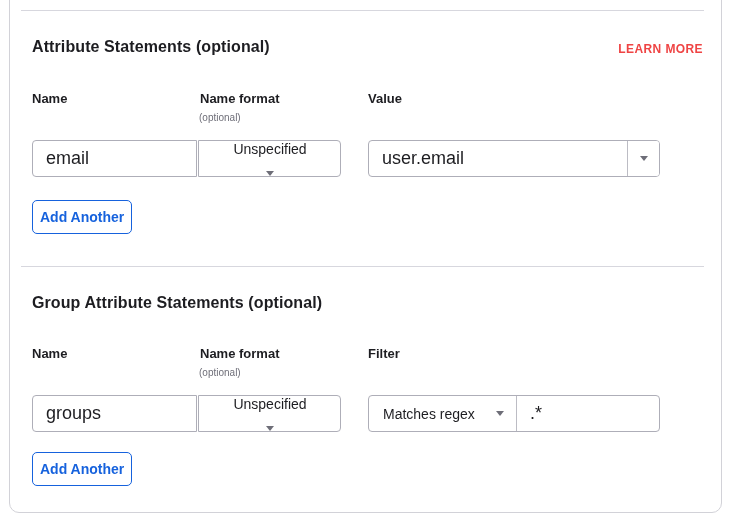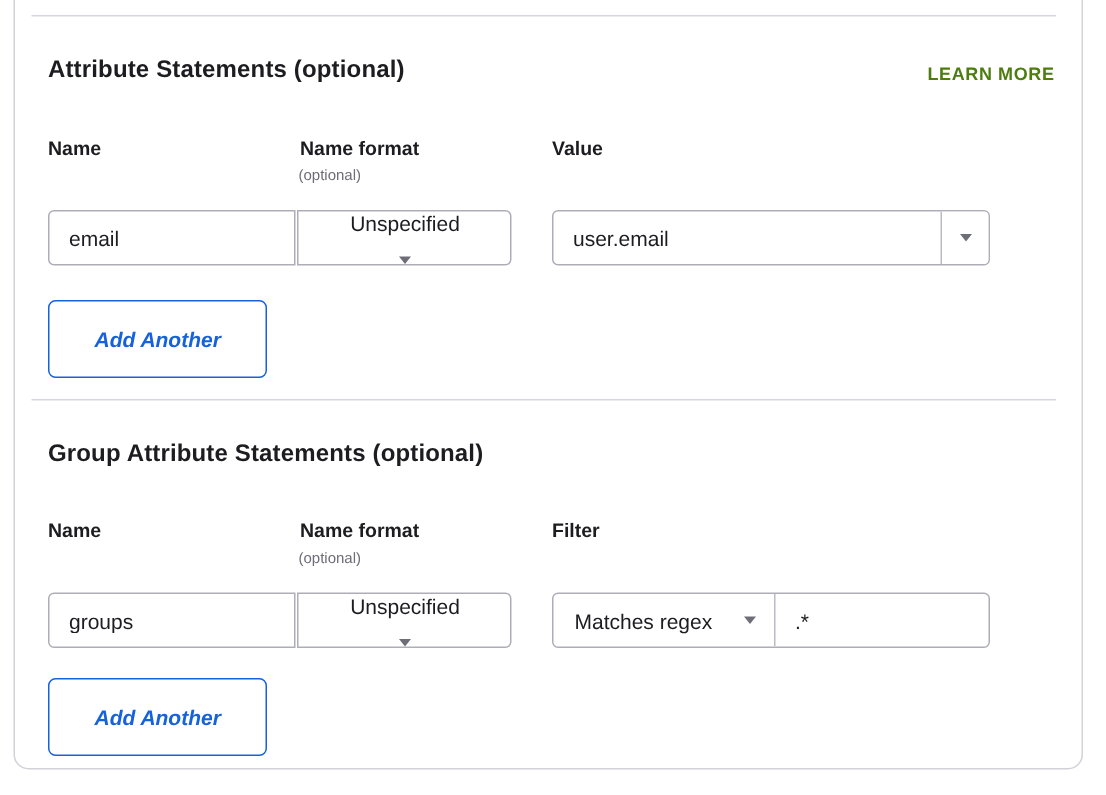--- a/index.html
+++ b/index.html
@@ -44,21 +44,21 @@
   }
   .t1 { top: 38px; }
   .t2 { top: 294px; }
   .learn-more {
     position: absolute;
     top: 42px;
     right: 34px;
     font-size: 12px;
     font-weight: bold;
     letter-spacing: 0.4px;
-    color: #4d7c0f;
+    color: #ef4444;
     text-decoration: none;
     cursor: pointer;
   }
   .col-label {
     position: absolute;
     font-size: 13px;
     font-weight: bold;
     color: #1d1d21;
   }
   .optional-note {
@@ -84,21 +84,21 @@
     font-size: 14px;
     color: #1d1d21;
   }
   .fields-y1 { top: 140px; }
   .fields-y2 { top: 395px; }
 
   input.txt {
     outline: none;
     padding: 0 0 0 13px;
     font-family: "Liberation Sans", sans-serif;
-    font-size: 14px;
+    font-size: 18px;
     color: #1d1d21;
   }
   .name-field {
     left: 32px;
     width: 165px;
     border-radius: 4px 0 0 4px;
   }
   .nf-select {
     left: 198px;
     width: 143px;
@@ -160,31 +160,30 @@
     cursor: pointer;
   }
   .select-seg .seg-label, .nf-select .seg-label {
     font-size: 14px;
     color: #1d1d21;
     white-space: nowrap;
   }
   .add-btn {
     position: absolute;
     left: 32px;
-    height: 52px;
-    padding: 0 30px;
+    height: 34px;
+    padding: 0 7px;
     background: #ffffff;
     border: 1px solid #1662dd;
     border-radius: 5px;
     color: #1662dd;
     font-family: "Liberation Sans", sans-serif;
     font-size: 14px;
     font-weight: bold;
     cursor: pointer;
-    font-style: italic;
   }
   .add-y1 { top: 200px; }
   .add-y2 { top: 452px; }
 </style>
 </head>
 <body>
 
 <div class="card"></div>
 
 <div class="hr hr1"></div>

